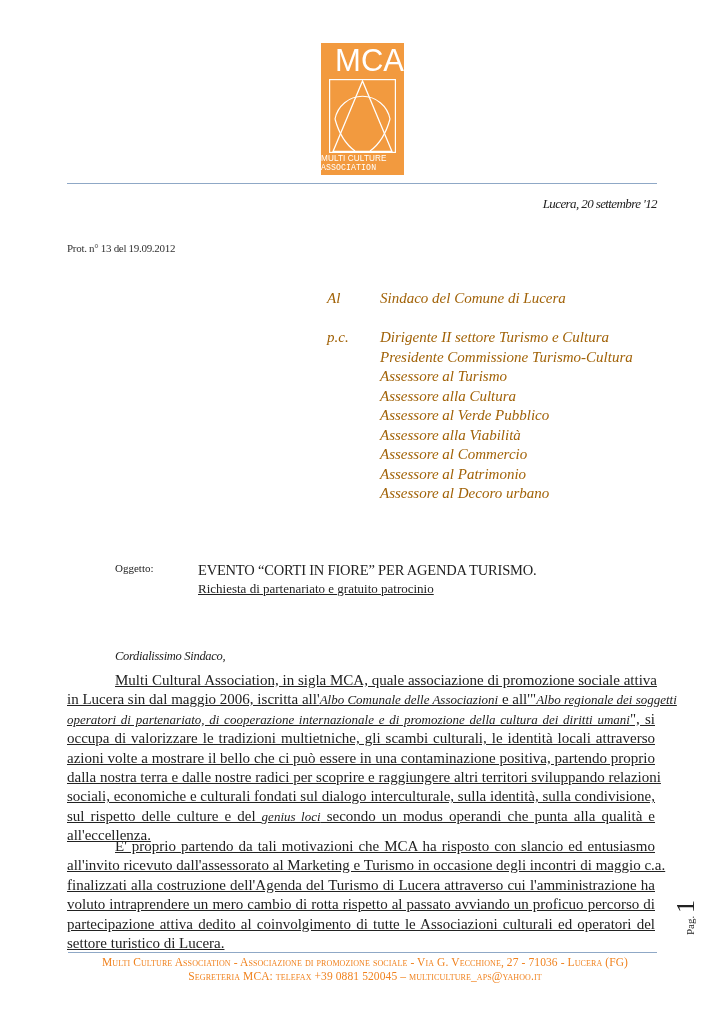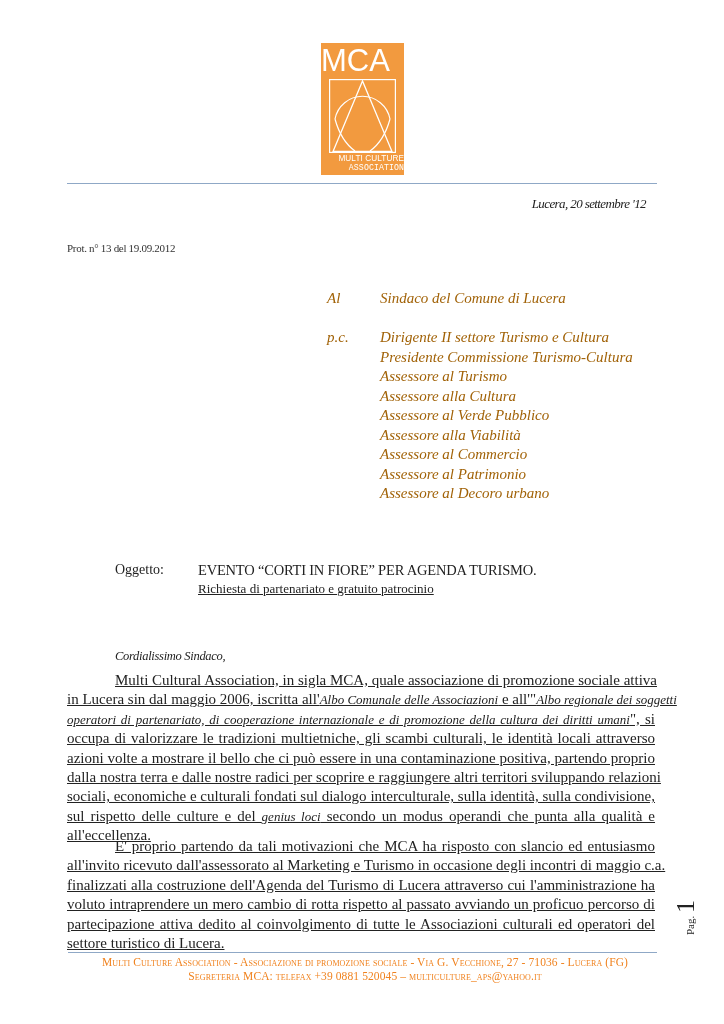--- a/index.html
+++ b/index.html
@@ -2,45 +2,45 @@
 <html><head>
 <meta charset="utf-8">
 <style>
   html, body { margin: 0; padding: 0; background: #ffffff; }
   body { width: 724px; height: 1024px; position: relative; overflow: hidden;
          font-family: "Liberation Serif", "DejaVu Serif", serif; color: #222; }
   .abs { position: absolute; }
 
   
   #logo { left: 321px; top: 43px; width: 83px; height: 132px; background: #f29a3f; }
-  #logo .mca { position: absolute; left: 0; top: 1px; width: 83px; text-align: left;
+  #logo .mca { position: absolute; left: 0; top: 1px; width: 83px; text-align: right;
                font-family: "Liberation Sans", "DejaVu Sans", sans-serif; font-size: 31px;
                letter-spacing: 0px; color: #fff; line-height: 34px; font-weight: normal; }
   #logo svg { position: absolute; left: 8px; top: 36px; }
-  #logo .sub { position: absolute; left: 0; width: 83px; text-align: right;
+  #logo .sub { position: absolute; left: 0; width: 83px; text-align: left;
                font-family: "Liberation Sans", "DejaVu Sans", sans-serif; color: #fff;
                font-size: 8.2px; line-height: 9px; letter-spacing: 0.1px; }
   #logo .sub1 { top: 111px; }
   #logo .sub2 { top: 120px; font-family: Liberation Mono, monospace; }
 
   .rule { height: 1px; background: #8fa8c6; }
   #top-rule { left: 67px; top: 183px; width: 590px; }
   #bottom-rule { left: 68px; top: 952px; width: 589px; }
 
-  #date { right: 78px; top: 196px; font-style: italic; font-size: 13px; letter-spacing: -0.6px; }
+  #date { right: 67px; top: 196px; font-style: italic; font-size: 13px; letter-spacing: -0.6px; }
   #prot { left: 67px; top: 242px; font-size: 11px; letter-spacing: -0.3px; color: #333; }
 
   .recip { font-style: italic; font-size: 15px; line-height: 19.5px; color: #a16207; }
   #al-label { left: 327px; top: 289px; }
   #al-value { left: 380px; top: 289px; }
   #pc-label { left: 327px; top: 328px; }
   #pc-list { left: 380px; top: 328px; }
   #pc-list div { white-space: nowrap; }
 
-  #subject-label { left: 115px; top: 562px; font-size: 14px; }
+  #subject-label { left: 115px; top: 562px; font-size: 11px; }
   #subject-line1 { left: 198px; top: 562px; font-size: 14.5px; letter-spacing: -0.2px; }
   #subject-line2 { left: 198px; top: 581px; font-size: 13px; text-decoration: underline; }
 
   #salutation { left: 115px; top: 649px; font-style: italic; font-size: 12.5px; letter-spacing: -0.3px; }
 
   .para { left: 67px; width: 588px; font-size: 15px; line-height: 19.4px; text-align: justify;
           color: #222; }
   .para div { white-space: nowrap; text-align: justify; text-align-last: justify; text-decoration: underline; }
   .para div.last { text-align-last: left; }
   .para .ind { padding-left: 48px; }

